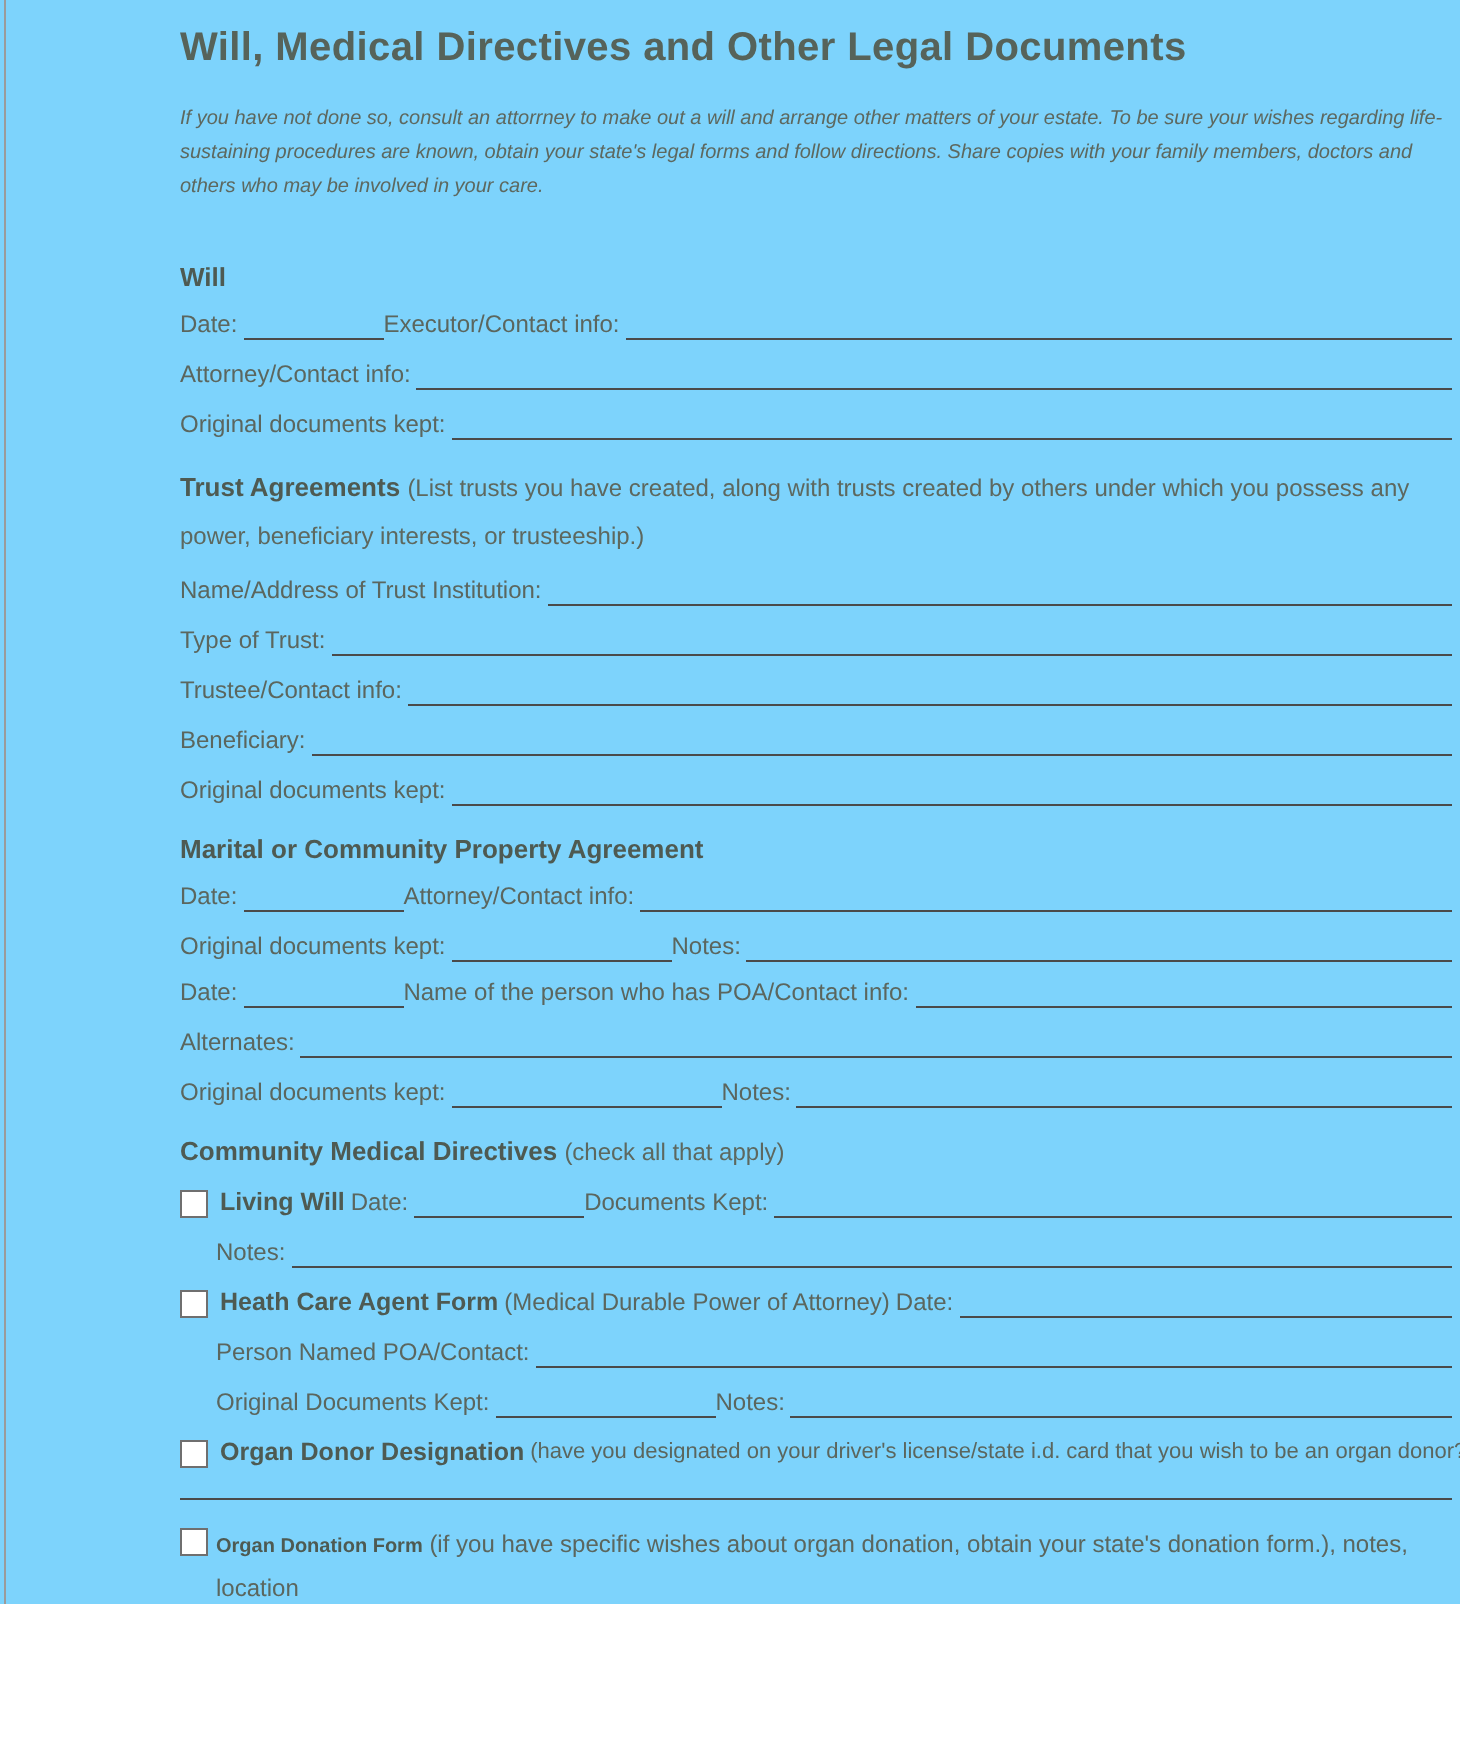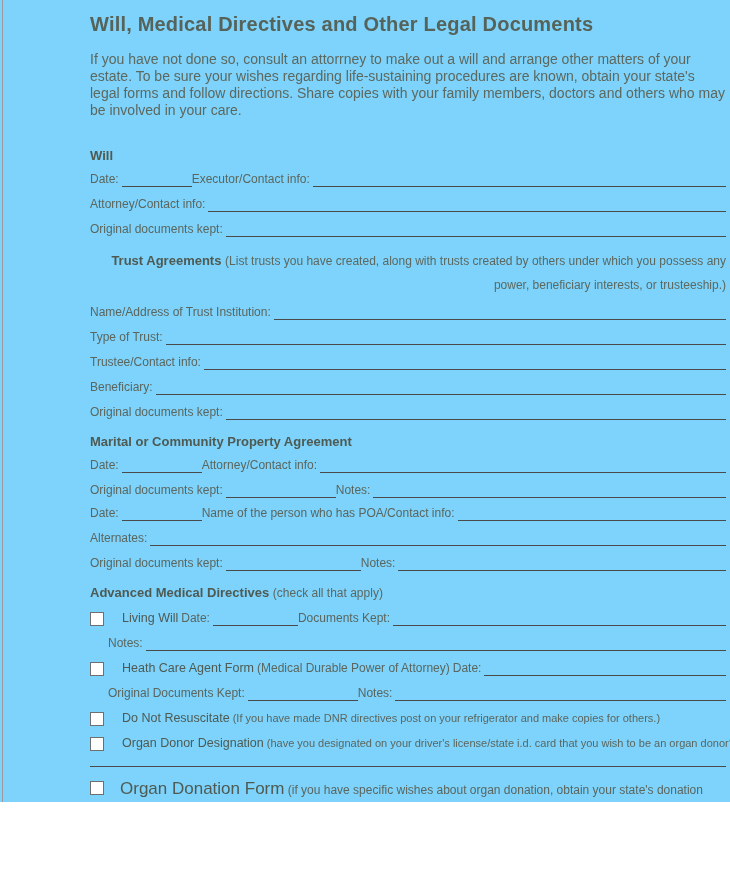--- a/index.html
+++ b/index.html
@@ -4,45 +4,45 @@
 <style>
   html,body { margin:0; padding:0; background:#ffffff; }
   .page {
     position:relative; width:730px; height:802px; background:#7dd3fc;
     font-family:"Liberation Sans", sans-serif; color:#5b665e; overflow:hidden;
   }
   .edge-line { position:absolute; left:2px; top:0; width:1px; height:100%; background:#9b9b9b; }
   .content { position:absolute; left:90px; top:0; width:636px; }
 
   .title { margin:13px 0 0 0; font-size:20px; font-weight:bold; color:#56635a; letter-spacing:.2px; }
-  .intro { margin-top:15px; font-size:14px; line-height:17px; color:#5d685f; }
+  .intro { margin-top:15px; font-size:10px; line-height:17px; color:#5d685f;font-style:italic; }
 
   .sec-head { margin:0; font-size:13px; font-weight:bold; color:#4e5a52; line-height:16px; }
   .sec-head .note { font-weight:normal; font-size:12px; color:#5d685f; }
-  .head-note-wrap { line-height:24px;text-align:right; }
+  .head-note-wrap { line-height:24px; }
 
   .row { display:flex; align-items:flex-end; font-size:12px; line-height:15px; white-space:nowrap;text-align:center; }
   .lbl { margin-right:3px; }
-  .bold { font-weight:normal; color:#4e5a52; font-size:12.5px;margin-left:12px; }
+  .bold { font-weight:bold; color:#4e5a52; font-size:12.5px; }
   .fill { display:inline-block; height:13px; border-bottom:1px solid #4a4a4a; }
   .grow { flex:1 1 auto; }
   .w70 { width:70px; } .w80 { width:80px; } .w85 { width:85px; }
   .w110 { width:110px; } .w135 { width:135px; }
   .gap { }
   .indent { padding-left:18px; }
 
   .mt8 { margin-top:8px; } .mt10 { margin-top:10px; } .mt12 { margin-top:12px; }
   .mt14 { margin-top:14px; } .mt15 { margin-top:15px; } .mt27 { margin-top:29px; }
 
   .checkbox { flex:0 0 auto; width:12px; height:12px; border:1px solid #6f6f6f; background:#fff;
               display:inline-block; margin-right:6px; }
   .cb-abs { position:absolute; left:0; top:2px; width:12px; height:12px; border:1px solid #6f6f6f; background:#fff; }
   .small-note { font-size:11px; }
   .wrap-block { position:relative; padding-left:18px; font-size:12px; line-height:20px; white-space:normal; }
-  .wrap-block .bold { font-size:17px; }
+  .wrap-block .bold { font-size:10px; }
 
   .hr { border-bottom:1px solid #4a4a4a; height:0; }
 </style>
 </head>
 <body>
 
 <div class="page">
   <div class="edge-line"></div>
   <div class="content">
 
@@ -115,21 +115,21 @@
       <span class="fill grow"></span>
     </div>
     <div class="row mt10">
       <span class="lbl">Original documents kept:</span>
       <span class="fill w135"></span>
       <span class="lbl gap">Notes:</span>
       <span class="fill grow"></span>
     </div>
 
     <h2 class="sec-head mt14">
-      <span>Advanced Medical Directives</span>
+      <span>Community Medical Directives</span>
       <span class="note">(check all that apply)</span>
     </h2>
 
     <div class="row mt10">
       <span class="checkbox"></span>
       <span class="lbl bold">Living Will</span>
       <span class="lbl">Date:</span>
       <span class="fill w85"></span>
       <span class="lbl gap">Documents Kept:</span>
       <span class="fill grow"></span>
@@ -140,31 +140,30 @@
     </div>
 
     <div class="row mt10">
       <span class="checkbox"></span>
       <span class="lbl bold">Heath Care Agent Form</span>
       <span class="lbl">(Medical Durable Power of Attorney)</span>
       <span class="lbl">Date:</span>
       <span class="fill grow"></span>
     </div>
     <div class="row mt10 indent">
+      <span class="lbl">Person Named POA/Contact:</span>
+      <span class="fill grow"></span>
+    </div>
+    <div class="row mt10 indent">
       <span class="lbl">Original Documents Kept:</span>
       <span class="fill w110"></span>
       <span class="lbl">Notes:</span>
       <span class="fill grow"></span>
     </div>
 
-    <div class="row mt10">
-      <span class="checkbox"></span>
-      <span class="lbl bold">Do Not Resuscitate</span>
-      <span class="lbl small-note">(If you have made DNR directives post on your refrigerator and make copies for others.)</span>
-    </div>
 
     <div class="row mt10">
       <span class="checkbox"></span>
       <span class="lbl bold">Organ Donor Designation</span>
       <span class="lbl small-note">(have you designated on your driver's license/state i.d. card that you wish to be an organ donor?):</span>
     </div>
 
     <div class="hr mt15"></div>
 
     <div class="wrap-block mt12">

